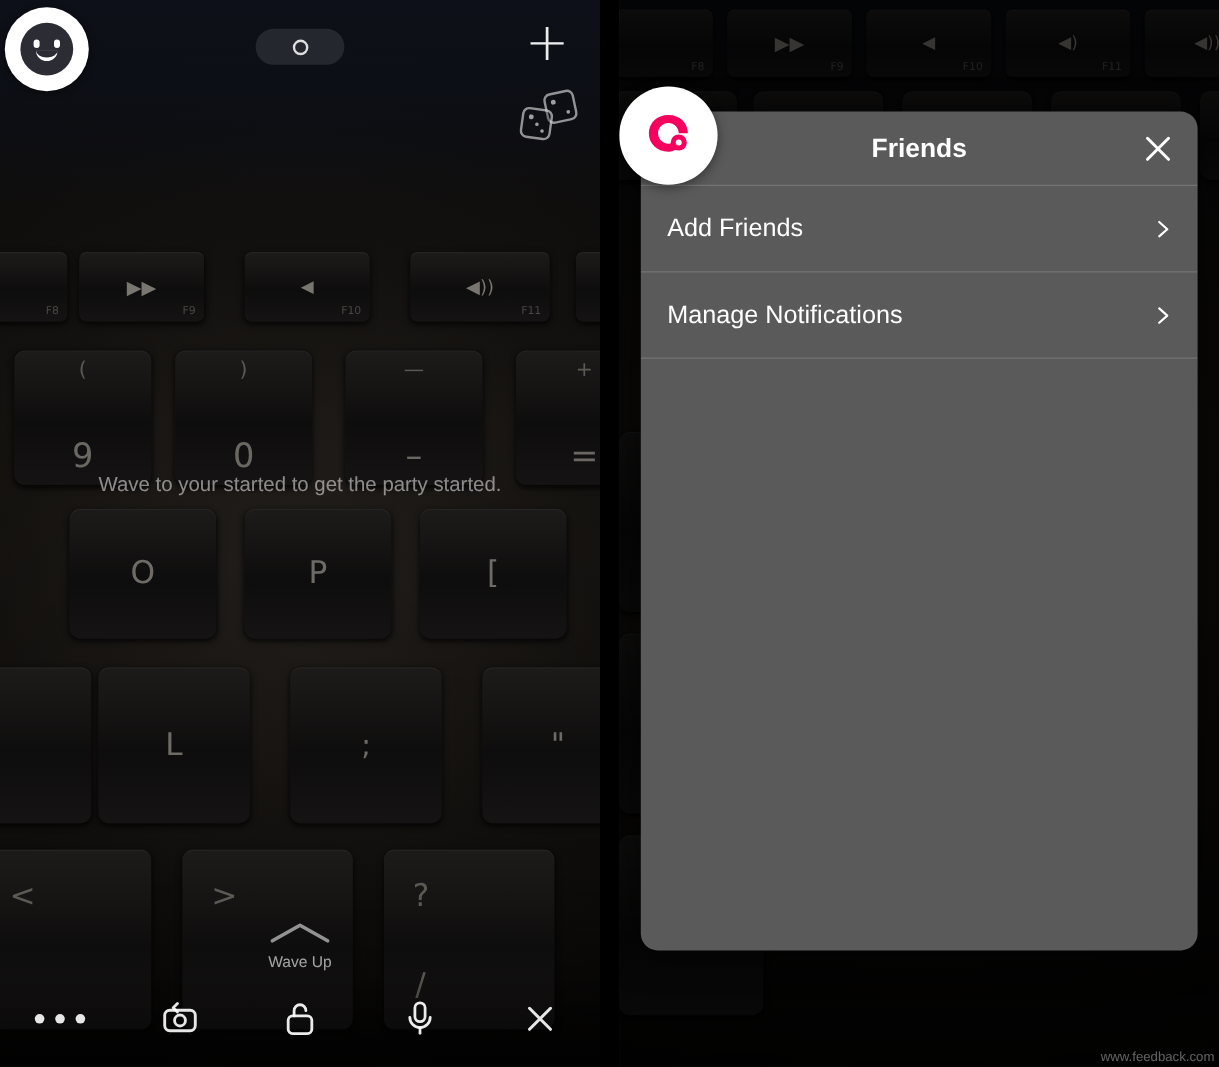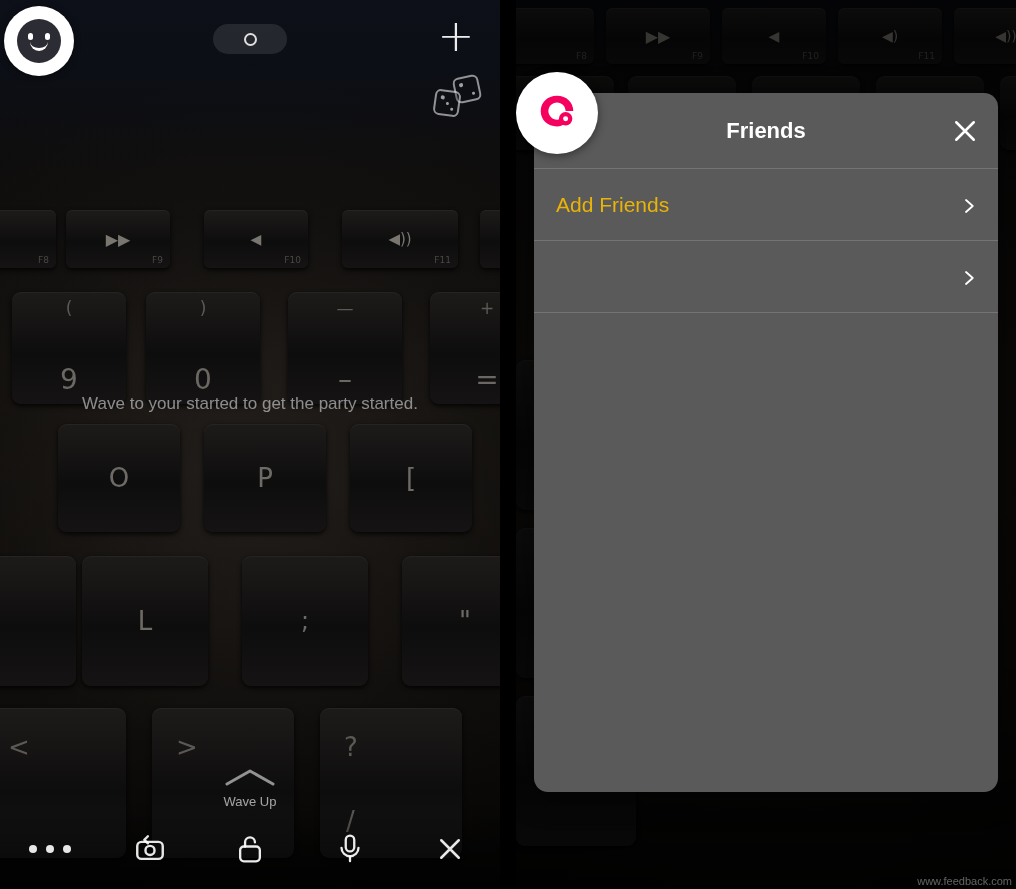--- a/index.html
+++ b/index.html
@@ -145,39 +145,39 @@
   .sheet {
     position: absolute;
     left: 18px; right: 18px; top: 93px; bottom: 97px;
     background: #5a5a5a;
     border-radius: 14px;
     box-shadow: 0 6px 28px rgba(0,0,0,0.5);
     overflow: hidden;
   }
   .sheet-header {
     position: relative;
-    height: 76px;
+    height: 62px;
     display: flex; align-items: center; justify-content: center;
     border-bottom: 1px solid rgba(255,255,255,0.16);
   }
   .sheet-title {
     color: #fff; font-size: 22px; font-weight: bold;
   }
   .sheet-close {
     position: absolute; right: 18px; top: 50%; transform: translateY(-50%);
     width: 30px; height: 30px;
   }
   .sheet-close svg { display:block; }
   .sheet-row {
     position: relative;
     height: 72px;
     display: flex; align-items: center;
     padding: 0 22px;
     border-bottom: 1px solid rgba(255,255,255,0.16);
-    color: #eab308;
+    color: #ffffff;
     font-size: 21px;
   }
   .sheet-row:last-of-type { }
   .chev-right {
     position: absolute; right: 20px; top: 50%; transform: translateY(-50%);
     width: 18px; height: 18px;
   }
   .app-badge {
     position: absolute; left: 0px; top: 72px;
     width: 82px; height: 82px; border-radius: 50%;
@@ -419,20 +419,21 @@
         <span>Add Friends</span>
         <span class="chev-right">
           <svg width="18" height="18" viewBox="0 0 24 24" fill="none" stroke="#ffffff" stroke-width="2.4" stroke-linecap="round" stroke-linejoin="round">
               <path d="M8 4 L17 12 L8 20"></path>
             </svg>
         </span>
       </div>
 
 
       <div class="sheet-row">
+        <span>Manage Notifications</span>
         <span class="chev-right">
           <svg width="18" height="18" viewBox="0 0 24 24" fill="none" stroke="#ffffff" stroke-width="2.4" stroke-linecap="round" stroke-linejoin="round">
               <path d="M8 4 L17 12 L8 20"></path>
             </svg>
         </span>
       </div>
     </div>
 
     <div class="app-badge">
       <svg width="46" height="46" viewBox="0 0 48 48">

